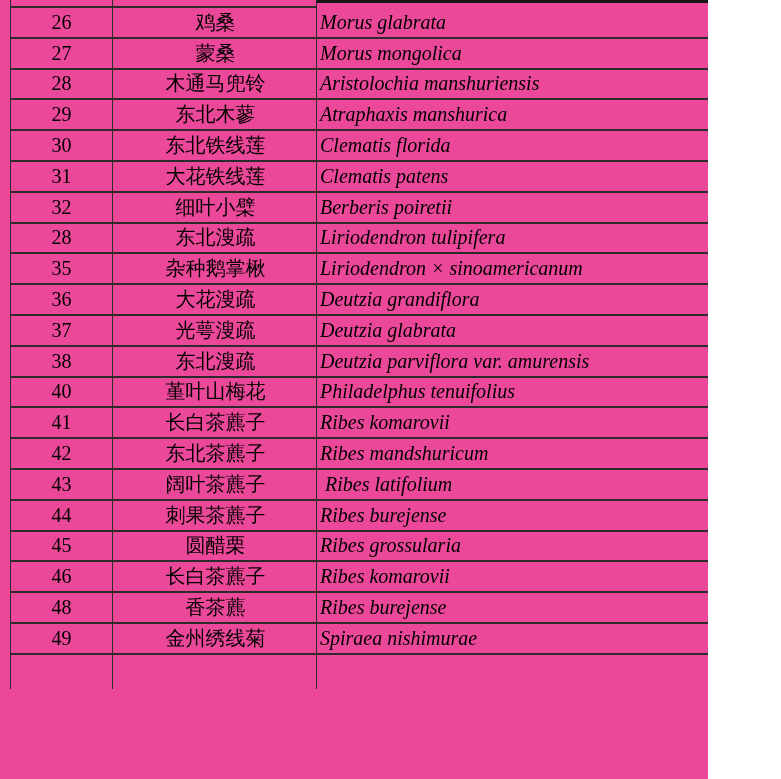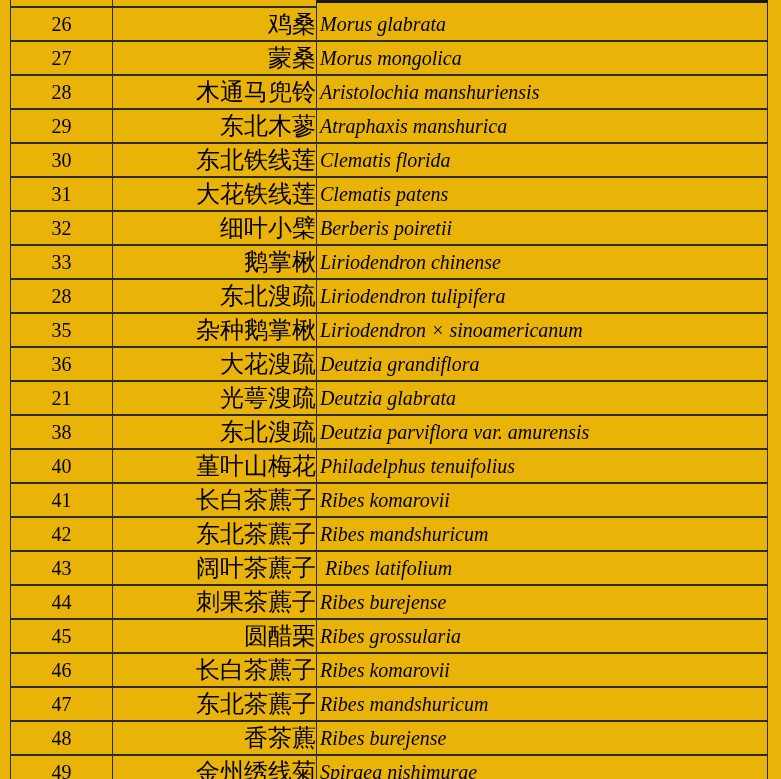--- a/index.html
+++ b/index.html
@@ -3,24 +3,24 @@
 <meta charset="utf-8">
 <style>
   html, body {
     margin: 0;
     padding: 0;
     background: #ffffff;
     font-family: "Liberation Serif", "DejaVu Serif", serif;
   }
   .viewport {
     position: relative;
-    width: 781px;
+    width: 708px;
     height: 779px;
     overflow: hidden;
-    background: #eab308;
+    background: #ec4899;
   }
   table.species-table {
     position: absolute;
     left: 10px;
     top: 0;
     width: 758px;
     border-collapse: separate;
     border-spacing: 0;
     table-layout: fixed;
   }
@@ -42,23 +42,23 @@
   
   tr.row-first td { height: 23px; }
   tr.data-row td { height: 28.8px; }
   
   tr.partial-bottom td { height: 34px; border-bottom: none; }
   td.num-cell {
     text-align: center;
     font-size: 20px;
   }
   td.cn-cell {
-    text-align: right;
+    text-align: center;
     padding-left: 2px;
-    font-size: 24px;
+    font-size: 20px;
   }
   td.latin-cell {
     text-align: left;
     padding-left: 3px;
     font-size: 20px;
     font-style: italic;
     white-space: pre;
   }
 </style>
 </head>
@@ -107,41 +107,36 @@
     <td class="num-cell first-col">31</td>
     <td class="cn-cell">大花铁线莲</td>
     <td class="latin-cell">Clematis patens</td>
   </tr>
         <tr class="data-row">
     <td class="num-cell first-col">32</td>
     <td class="cn-cell">细叶小檗</td>
     <td class="latin-cell">Berberis poiretii</td>
   </tr>
         <tr class="data-row">
-    <td class="num-cell first-col">33</td>
-    <td class="cn-cell">鹅掌楸</td>
-    <td class="latin-cell">Liriodendron chinense</td>
-  </tr>
-        <tr class="data-row">
     <td class="num-cell first-col">28</td>
     <td class="cn-cell">东北溲疏</td>
     <td class="latin-cell">Liriodendron tulipifera</td>
   </tr>
         <tr class="data-row">
     <td class="num-cell first-col">35</td>
     <td class="cn-cell">杂种鹅掌楸</td>
     <td class="latin-cell">Liriodendron × sinoamericanum</td>
   </tr>
         <tr class="data-row">
     <td class="num-cell first-col">36</td>
     <td class="cn-cell">大花溲疏</td>
     <td class="latin-cell">Deutzia grandiflora</td>
   </tr>
         <tr class="data-row">
-    <td class="num-cell first-col">21</td>
+    <td class="num-cell first-col">37</td>
     <td class="cn-cell">光萼溲疏</td>
     <td class="latin-cell">Deutzia glabrata</td>
   </tr>
         <tr class="data-row">
     <td class="num-cell first-col">38</td>
     <td class="cn-cell">东北溲疏</td>
     <td class="latin-cell">Deutzia parviflora var. amurensis</td>
   </tr>
         <tr class="data-row">
     <td class="num-cell first-col">40</td>
@@ -172,25 +167,20 @@
     <td class="num-cell first-col">45</td>
     <td class="cn-cell">圆醋栗</td>
     <td class="latin-cell">Ribes grossularia</td>
   </tr>
         <tr class="data-row">
     <td class="num-cell first-col">46</td>
     <td class="cn-cell">长白茶藨子</td>
     <td class="latin-cell">Ribes komarovii</td>
   </tr>
         <tr class="data-row">
-    <td class="num-cell first-col">47</td>
-    <td class="cn-cell">东北茶藨子</td>
-    <td class="latin-cell">Ribes mandshuricum</td>
-  </tr>
-        <tr class="data-row">
     <td class="num-cell first-col">48</td>
     <td class="cn-cell">香茶藨</td>
     <td class="latin-cell">Ribes burejense</td>
   </tr>
         <tr class="data-row">
     <td class="num-cell first-col">49</td>
     <td class="cn-cell">金州绣线菊</td>
     <td class="latin-cell">Spiraea nishimurae</td>
   </tr>
         <tr class="partial-bottom">

